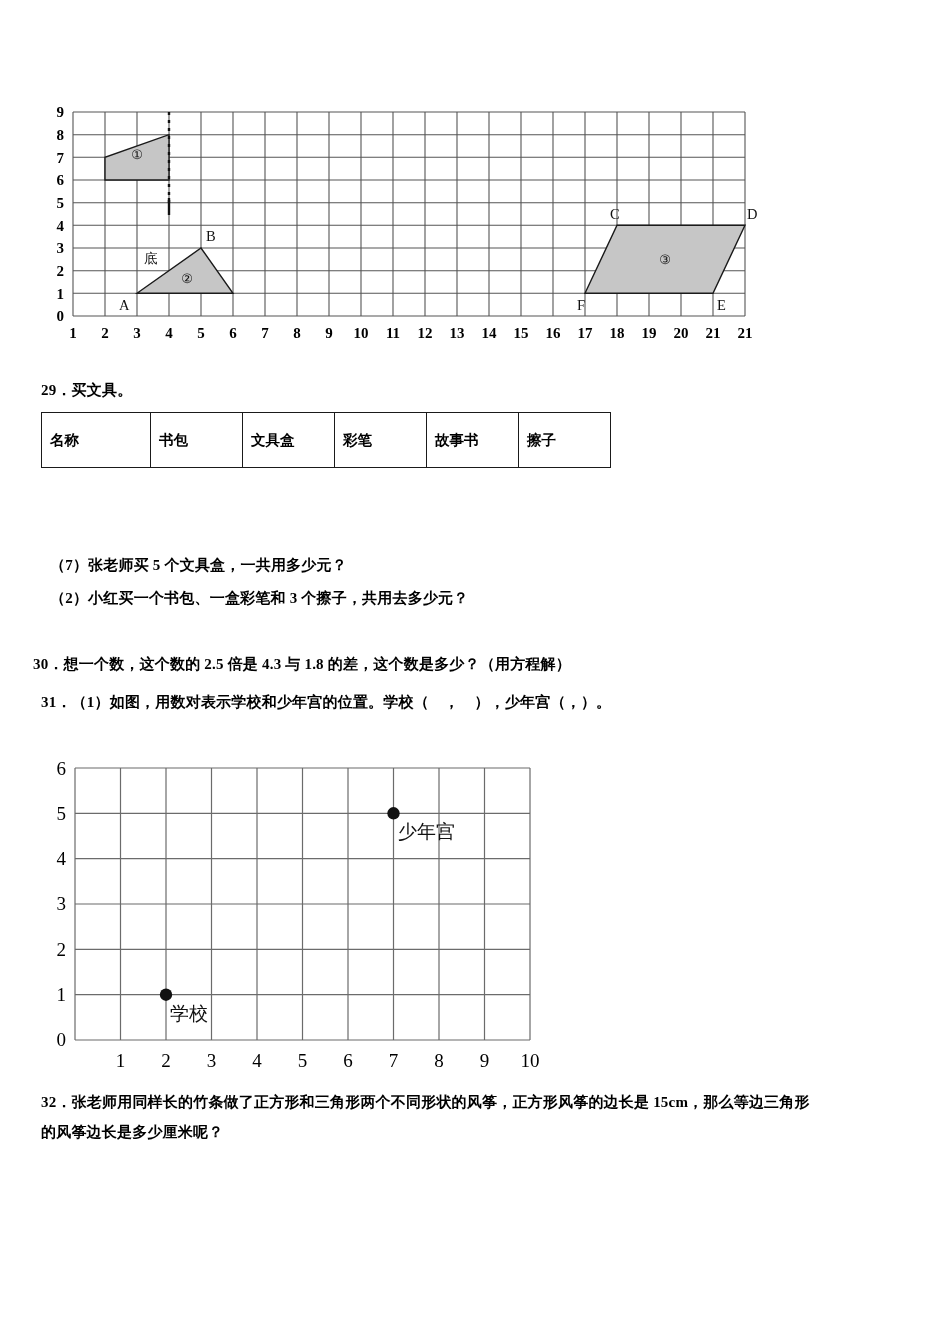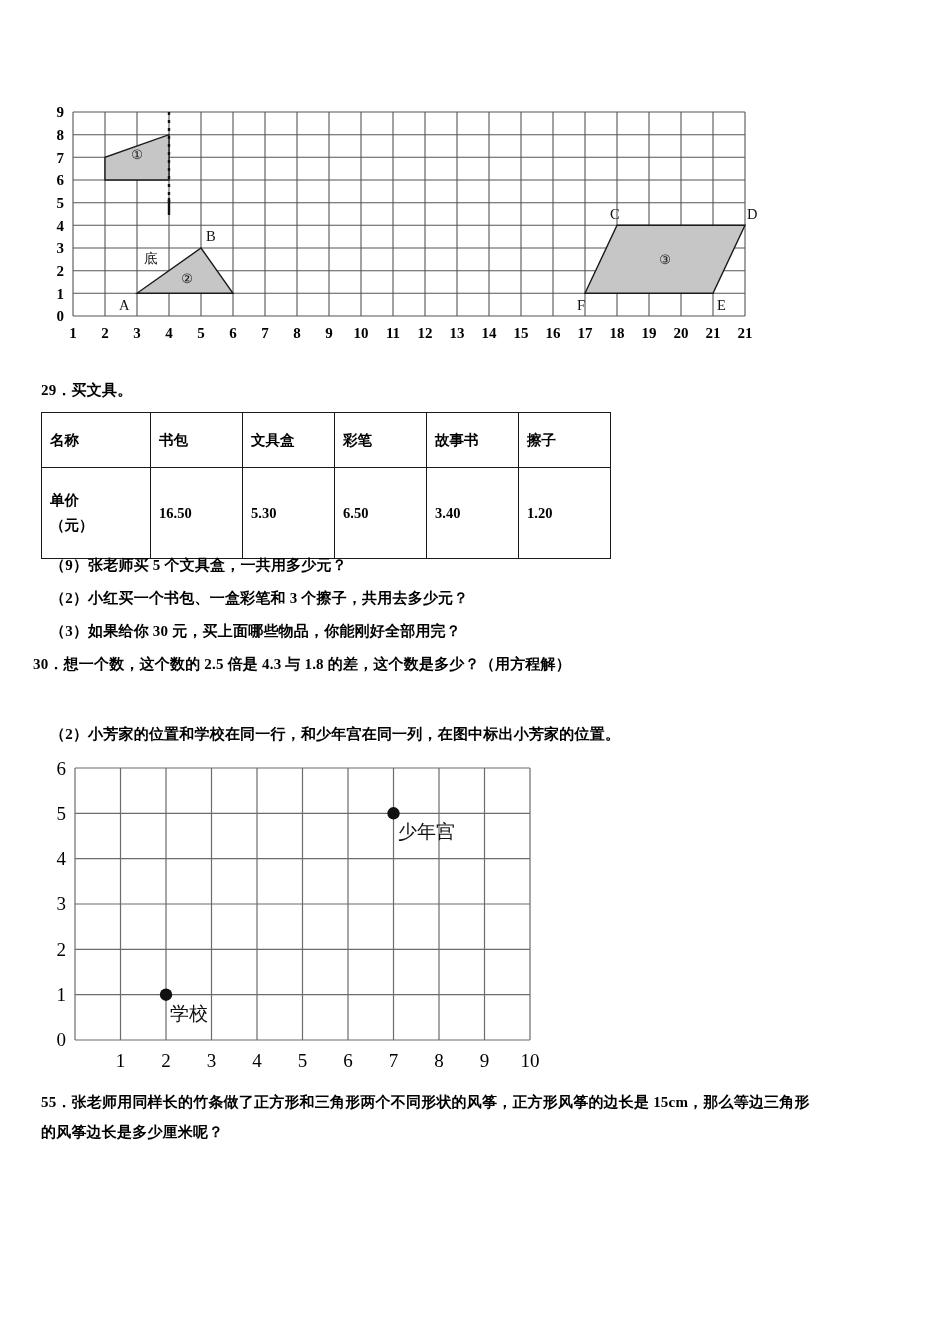--- a/index.html
+++ b/index.html
@@ -186,41 +186,29 @@
   <table id="stationery-table">
     <tbody>
       <tr class="head-row">
         <td class="namecell">名称</td>
         <td>书包</td>
         <td>文具盒</td>
         <td>彩笔</td>
         <td>故事书</td>
         <td>擦子</td>
       </tr>
-      <tr class="price-row">
-        <td class="namecell pricelabel">
-          <span>单价</span><br>
-          <span>（元）</span>
-        </td>
-        <td>16.50</td>
-        <td>5.30</td>
-        <td>6.50</td>
-        <td>3.40</td>
-        <td>1.20</td>
-      </tr>
     </tbody>
   </table>
 
-  <div class="qline" style="left:50px; top:553px;">（9）张老师买 5 个文具盒，一共用多少元？</div>
+  <div class="qline" style="left:50px; top:553px;">（7）张老师买 5 个文具盒，一共用多少元？</div>
   <div class="qline" style="left:50px; top:586px;text-align:right;">（2）小红买一个书包、一盒彩笔和 3 个擦子，共用去多少元？</div>
-  <div class="qline" style="left:50px; top:619px;">（3）如果给你 30 元，买上面哪些物品，你能刚好全部用完？</div>
 
   <div class="qline" style="left:33px; top:652px;">30．想一个数，这个数的 2.5 倍是 4.3 与 1.8 的差，这个数是多少？（用方程解）</div>
 
-  <div class="qline" style="left:50px; top:722px;">（2）小芳家的位置和学校在同一行，和少年宫在同一列，在图中标出小芳家的位置。</div>
+  <div class="qline" style="left:41px; top:690px;">31．（1）如图，用数对表示学校和少年宫的位置。学校（　，　），少年宫（，）。</div>
 
   <div id="fig2">
     <svg width="540" height="325" viewBox="0 0 540 325">
 
       <g stroke="#6b6b6b" stroke-width="1.2" fill="none">
         <line x1="35" y1="16" x2="35" y2="288"></line>
         <line x1="80.5" y1="16" x2="80.5" y2="288"></line>
         <line x1="126" y1="16" x2="126" y2="288"></line>
         <line x1="171.5" y1="16" x2="171.5" y2="288"></line>
         <line x1="217" y1="16" x2="217" y2="288"></line>
@@ -264,16 +252,16 @@
         <text x="262.5" y="315">5</text>
         <text x="308" y="315">6</text>
         <text x="353.5" y="315">7</text>
         <text x="399" y="315">8</text>
         <text x="444.5" y="315">9</text>
         <text x="490" y="315">10</text>
       </g>
     </svg>
   </div>
 
-  <div class="qline" style="left:41px; top:1090px;">55．张老师用同样长的竹条做了正方形和三角形两个不同形状的风筝，正方形风筝的边长是 15cm，那么等边三角形</div>
+  <div class="qline" style="left:41px; top:1090px;">32．张老师用同样长的竹条做了正方形和三角形两个不同形状的风筝，正方形风筝的边长是 15cm，那么等边三角形</div>
   <div class="qline" style="left:41px; top:1120px;">的风筝边长是多少厘米呢？</div>
 
 </div>
 
 </body></html>

